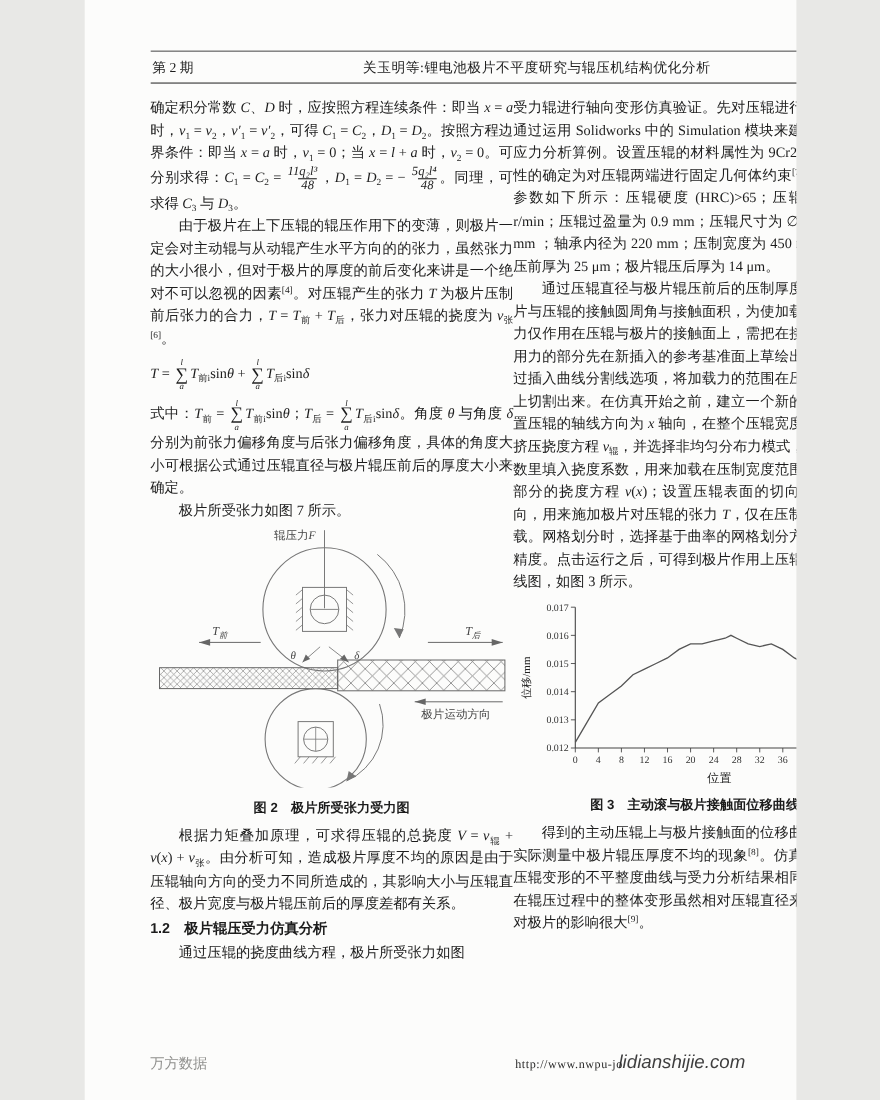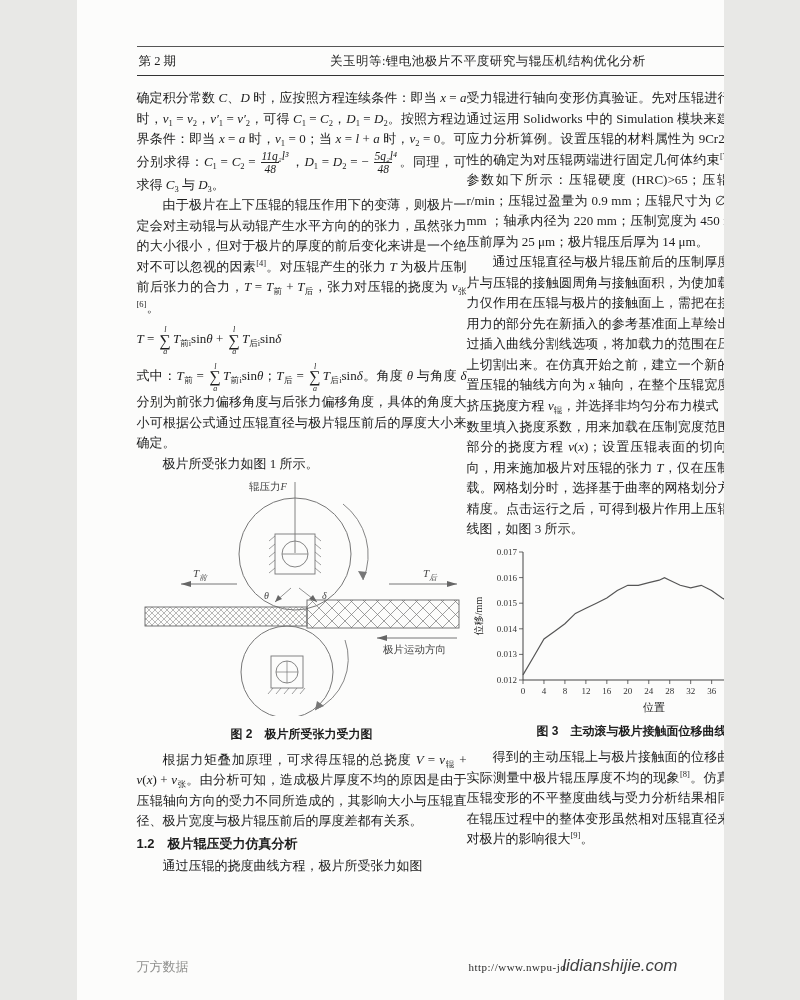--- a/index.html
+++ b/index.html
@@ -9,21 +9,21 @@
           border-bottom:1.5px solid #333;padding:6px 2px 5px 2px;display:flex;
           justify-content:space-between;align-items:baseline;font-size:12.5px;}
   .header .mid{flex:1;text-align:center;letter-spacing:.5px;}
   .body-cols{position:absolute;left:60px;top:88px;width:680px;display:flex;}
   .col{width:330px;font-size:13px;line-height:1.58;text-align:justify;}
   .para{margin:0;}
   .ind{text-indent:2em;}
   sub{font-size:8.5px;vertical-align:-3px;line-height:0;}
   sup{font-size:8.5px;vertical-align:5px;line-height:0;}
   i{font-family:"Liberation Serif",serif;}
-  .frac{display:inline-flex;flex-direction:column;align-items:flex-start;vertical-align:middle;
+  .frac{display:inline-flex;flex-direction:column;align-items:flex-end;vertical-align:middle;
         line-height:1.05;font-style:italic;font-size:11.5px;margin:0 2px;}
   .frac .den{border-top:1px solid #222;padding:0 3px;}
   .sum{display:inline-flex;flex-direction:column;align-items:center;vertical-align:middle;
        line-height:.9;margin:0 2px;}
   .sum .lim{font-size:8px;font-style:italic;}
   .sum .sig{font-size:16px;}
   .equation{text-align:left;margin:8px 0;text-indent:0;}
   .heading{font-weight:bold;margin:2px 0;font-family:"Liberation Sans","DejaVu Sans",sans-serif;font-size:13px;}
   .figure{margin:4px 0 2px 0;text-align:center;}
   .fig-caption{text-align:center;font-weight:bold;font-size:12px;margin:2px 0 6px 0;
@@ -69,21 +69,21 @@
           </span><i>T</i><sub>后i</sub>sin<i>δ</i></p>
       <p class="para">式中：<i>T</i><sub>前</sub> = <span class="sum">
             <span class="lim">l</span>
             <span class="sig">∑</span>
             <span class="lim">a</span>
           </span><i>T</i><sub>前i</sub>sin<i>θ</i>；<i>T</i><sub>后</sub> = <span class="sum">
             <span class="lim">l</span>
             <span class="sig">∑</span>
             <span class="lim">a</span>
           </span><i>T</i><sub>后i</sub>sin<i>δ</i>。角度 <i>θ</i> 与角度 <i>δ</i> 分别为前张力偏移角度与后张力偏移角度，具体的角度大小可根据公式通过压辊直径与极片辊压前后的厚度大小来确定。</p>
-      <p class="para ind">极片所受张力如图 1 所示。</p>
+      <p class="para ind">极片所受张力如图 7 所示。</p>
 
       <div class="figure">
         <svg width="330" height="238" viewBox="0 0 330 238">
           <defs>
             <pattern id="hatchFine" width="6" height="6" patternUnits="userSpaceOnUse">
               <path d="M0,0 L6,6 M6,0 L0,6" stroke="#8a8a8a" stroke-width="0.6"></path>
             </pattern>
             <pattern id="hatchCoarse" width="13" height="13" patternUnits="userSpaceOnUse">
               <path d="M0,0 L13,13 M13,0 L0,13" stroke="#777" stroke-width="0.7"></path>
             </pattern>

